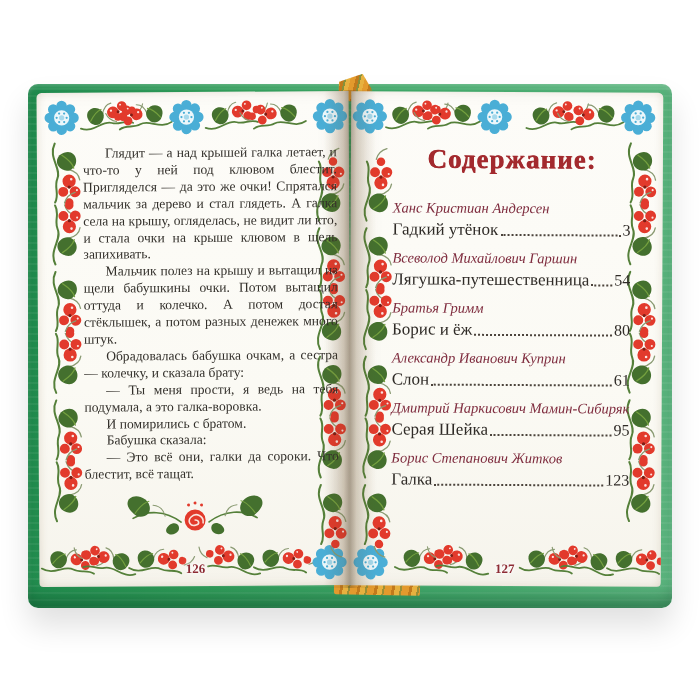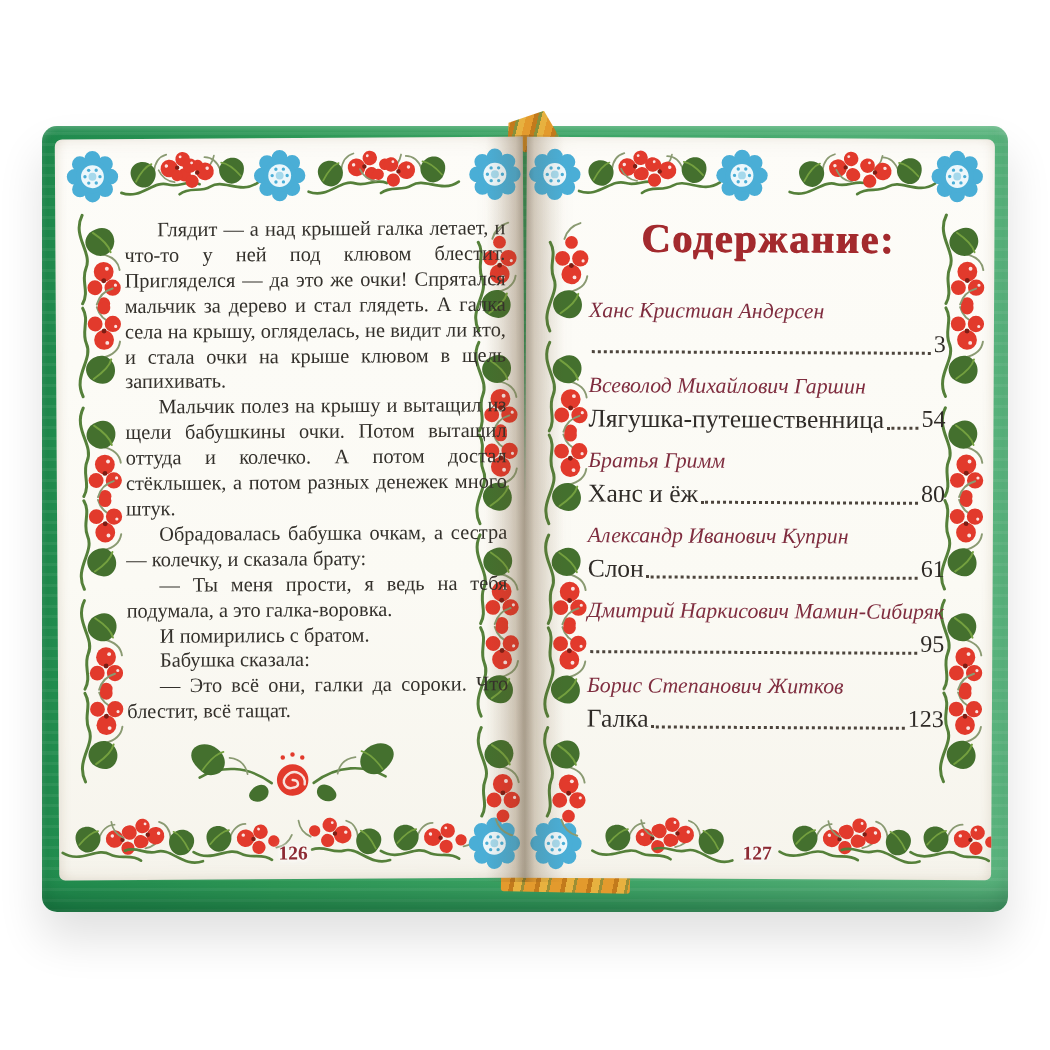--- a/index.html
+++ b/index.html
@@ -219,51 +219,53 @@
           <use href="#sprig" transform="translate(23,357.9) rotate(90) scale(-1.18,1.18)"></use>
           <use href="#sprig" transform="translate(287,400.1) rotate(90) scale(-1.18,1.18)"></use>
           <use href="#sprig" transform="translate(23,422.1) rotate(90) scale(1.18,1.18)"></use>
         </svg>
       <div class="toc">
         <h1 class="toc-heading">Содержание:</h1>
 
         <div class="toc-entry">
           <div class="toc-author">Ханс Кристиан Андерсен</div>
           <div class="toc-row">
+            <span class="toc-title">Гадкий утёнок</span>
             <span class="leader"></span>
             <span class="toc-page">3</span>
           </div>
         </div>
         <div class="toc-entry">
           <div class="toc-author">Всеволод Михайлович Гаршин</div>
           <div class="toc-row">
             <span class="toc-title">Лягушка-путешественница</span>
             <span class="leader"></span>
             <span class="toc-page">54</span>
           </div>
         </div>
         <div class="toc-entry">
           <div class="toc-author">Братья Гримм</div>
           <div class="toc-row">
-            <span class="toc-title">Ханс и ёж</span>
+            <span class="toc-title">Борис и ёж</span>
             <span class="leader"></span>
             <span class="toc-page">80</span>
           </div>
         </div>
         <div class="toc-entry">
           <div class="toc-author">Александр Иванович Куприн</div>
           <div class="toc-row">
             <span class="toc-title">Слон</span>
             <span class="leader"></span>
             <span class="toc-page">61</span>
           </div>
         </div>
         <div class="toc-entry">
           <div class="toc-author">Дмитрий Наркисович Мамин-Сибиряк</div>
           <div class="toc-row">
+            <span class="toc-title">Серая Шейка</span>
             <span class="leader"></span>
             <span class="toc-page">95</span>
           </div>
         </div>
         <div class="toc-entry">
           <div class="toc-author">Борис Степанович Житков</div>
           <div class="toc-row">
             <span class="toc-title">Галка</span>
             <span class="leader"></span>
             <span class="toc-page">123</span>

